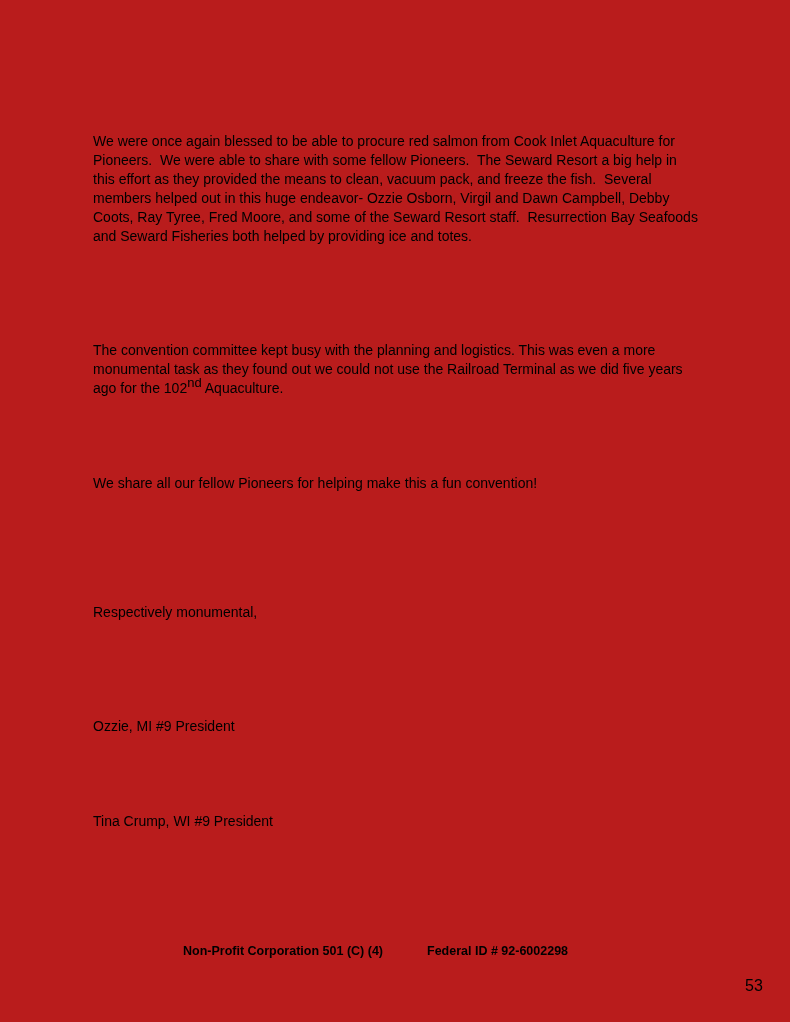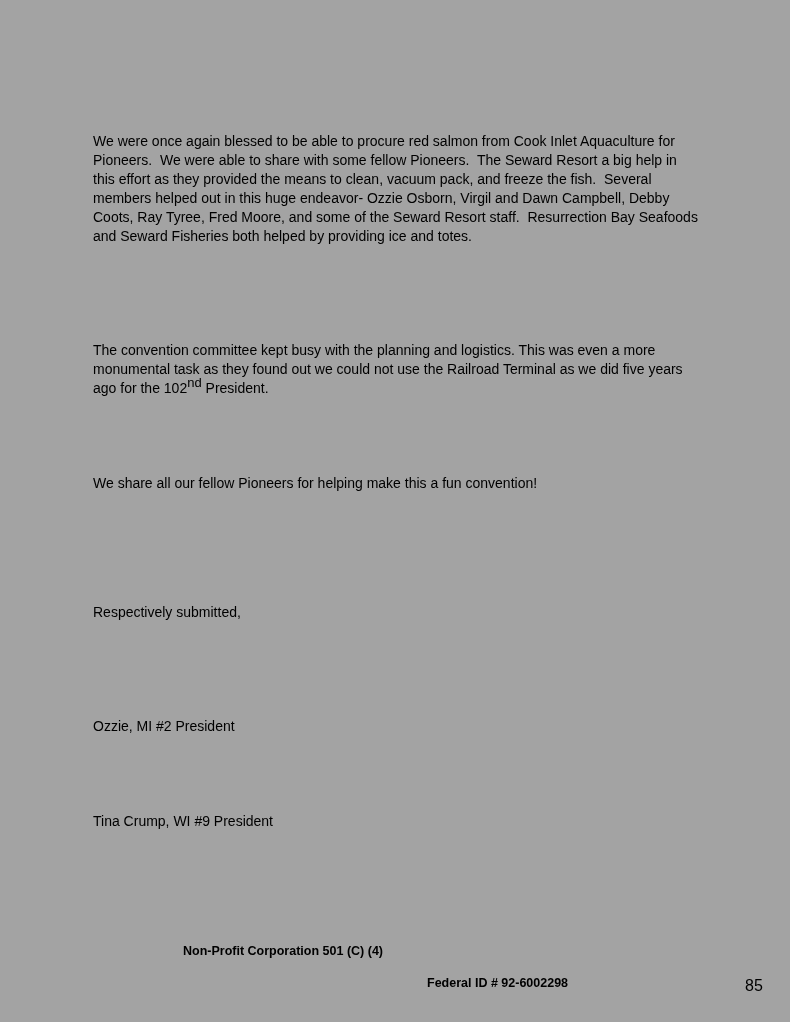--- a/index.html
+++ b/index.html
@@ -4,21 +4,21 @@
 <style>
   html, body {
     margin: 0;
     padding: 0;
     background: #ffffff;
   }
   .page {
     position: relative;
     width: 790px;
     height: 1022px;
-    background: #a3a3a3;
+    background: #b91c1c;
     color: #000000;
     font-family: "Liberation Sans", sans-serif;
     overflow: hidden;
   }
   .body-text {
     position: absolute;
     left: 93px;
     top: 94px;
     width: 606px;
     font-size: 14px;
@@ -55,50 +55,49 @@
   }
   .footer-left {
     position: absolute;
     left: 183px;
     white-space: pre;
   }
   .footer-right {
     position: absolute;
     left: 427px;
     white-space: pre;
-    margin-top: 32px;
   }
   .page-number {
     position: absolute;
     top: 976px;
     left: 745px;
     font-size: 16px;
     line-height: 19px;
   }
 </style>
 </head>
 <body>
 
 <div class="page">
 
   <div class="body-text">
     <p class="para-salmon">We were once again blessed to be able to procure red salmon from Cook Inlet Aquaculture for Pioneers.  We were able to share with some fellow Pioneers.  The Seward Resort a big help in this effort as they provided the means to clean, vacuum pack, and freeze the fish.  Several members helped out in this huge endeavor- Ozzie Osborn, Virgil and Dawn Campbell, Debby Coots, Ray Tyree, Fred Moore, and some of the Seward Resort staff.  Resurrection Bay Seafoods and Seward Fisheries both helped by providing ice and totes.</p>
 
 
-    <p class="para-convention"><span>The convention committee kept busy with the planning and logistics. This was even a more monumental task as they found out we could not use the Railroad Terminal as we did five years ago for the 102</span><sup class="ordinal">nd</sup><span> President.</span></p>
+    <p class="para-convention"><span>The convention committee kept busy with the planning and logistics. This was even a more monumental task as they found out we could not use the Railroad Terminal as we did five years ago for the 102</span><sup class="ordinal">nd</sup><span> Aquaculture.</span></p>
 
     <p class="para-thanks">We share all our fellow Pioneers for helping make this a fun convention!</p>
 
-    <p class="salutation">Respectively submitted,</p>
+    <p class="salutation">Respectively monumental,</p>
 
-    <p class="signature-1">Ozzie, MI #2 President</p>
+    <p class="signature-1">Ozzie, MI #9 President</p>
 
     <p class="signature-2">Tina Crump, WI #9 President</p>
   </div>
 
   <div class="footer">
     <span class="footer-left">Non-Profit Corporation 501 (C) (4)</span>
     <span class="footer-right">Federal ID # 92-6002298</span>
   </div>
 
-  <div class="page-number">85</div>
+  <div class="page-number">53</div>
 
 </div>
 
 </body></html>

